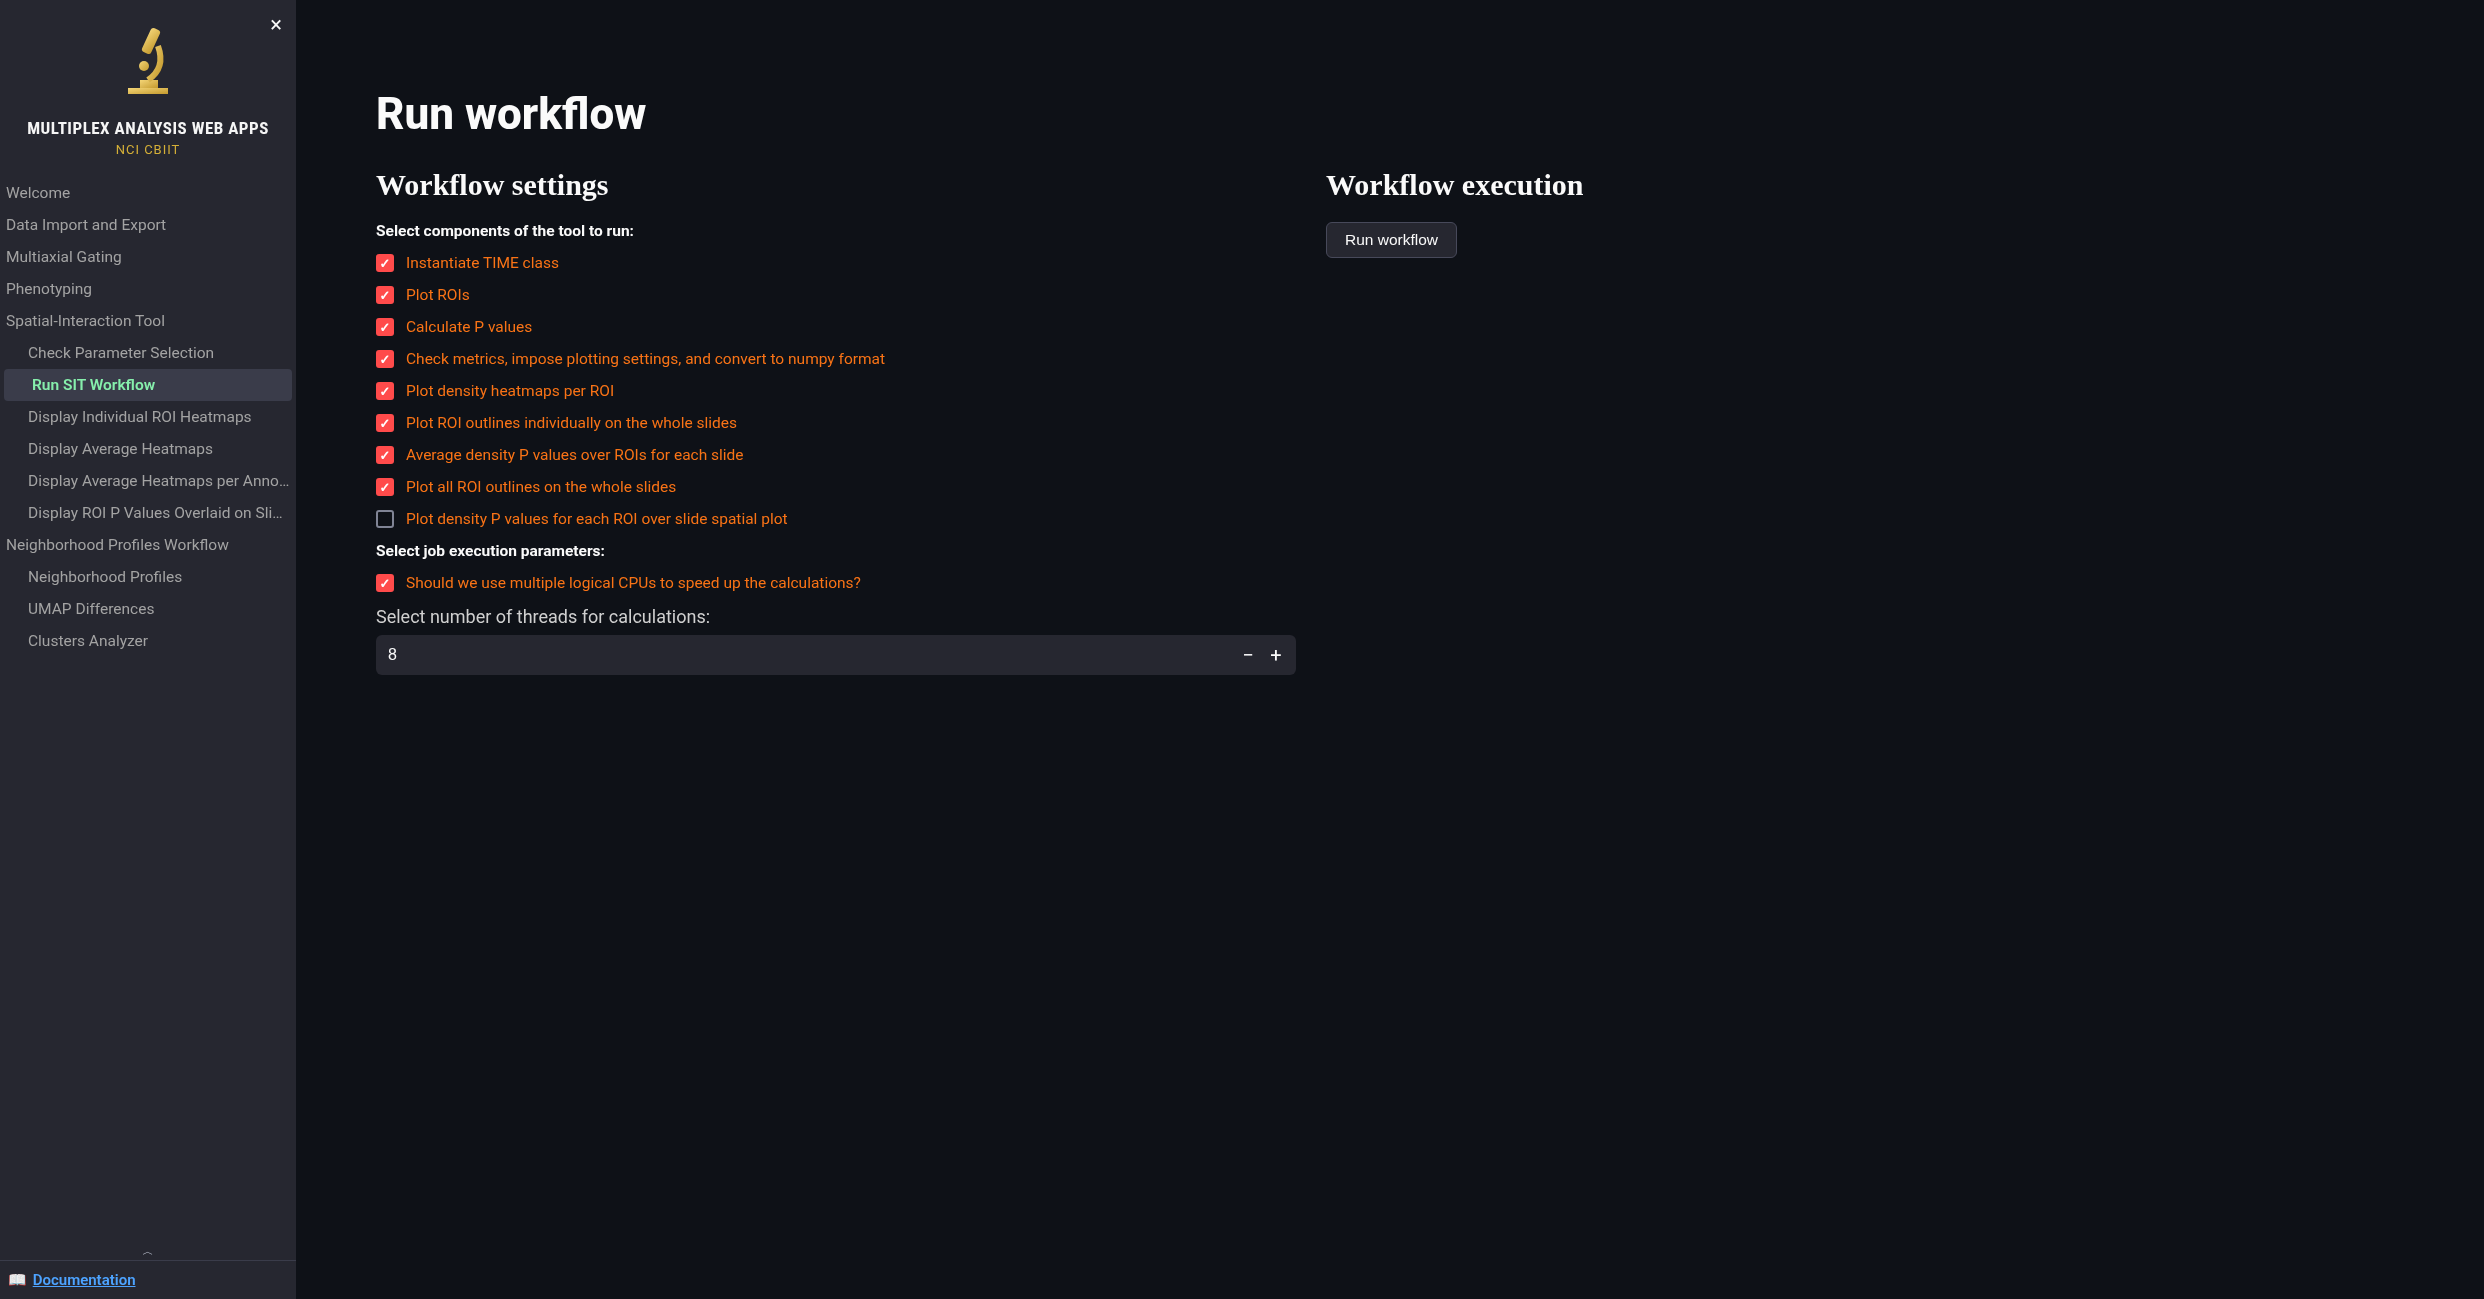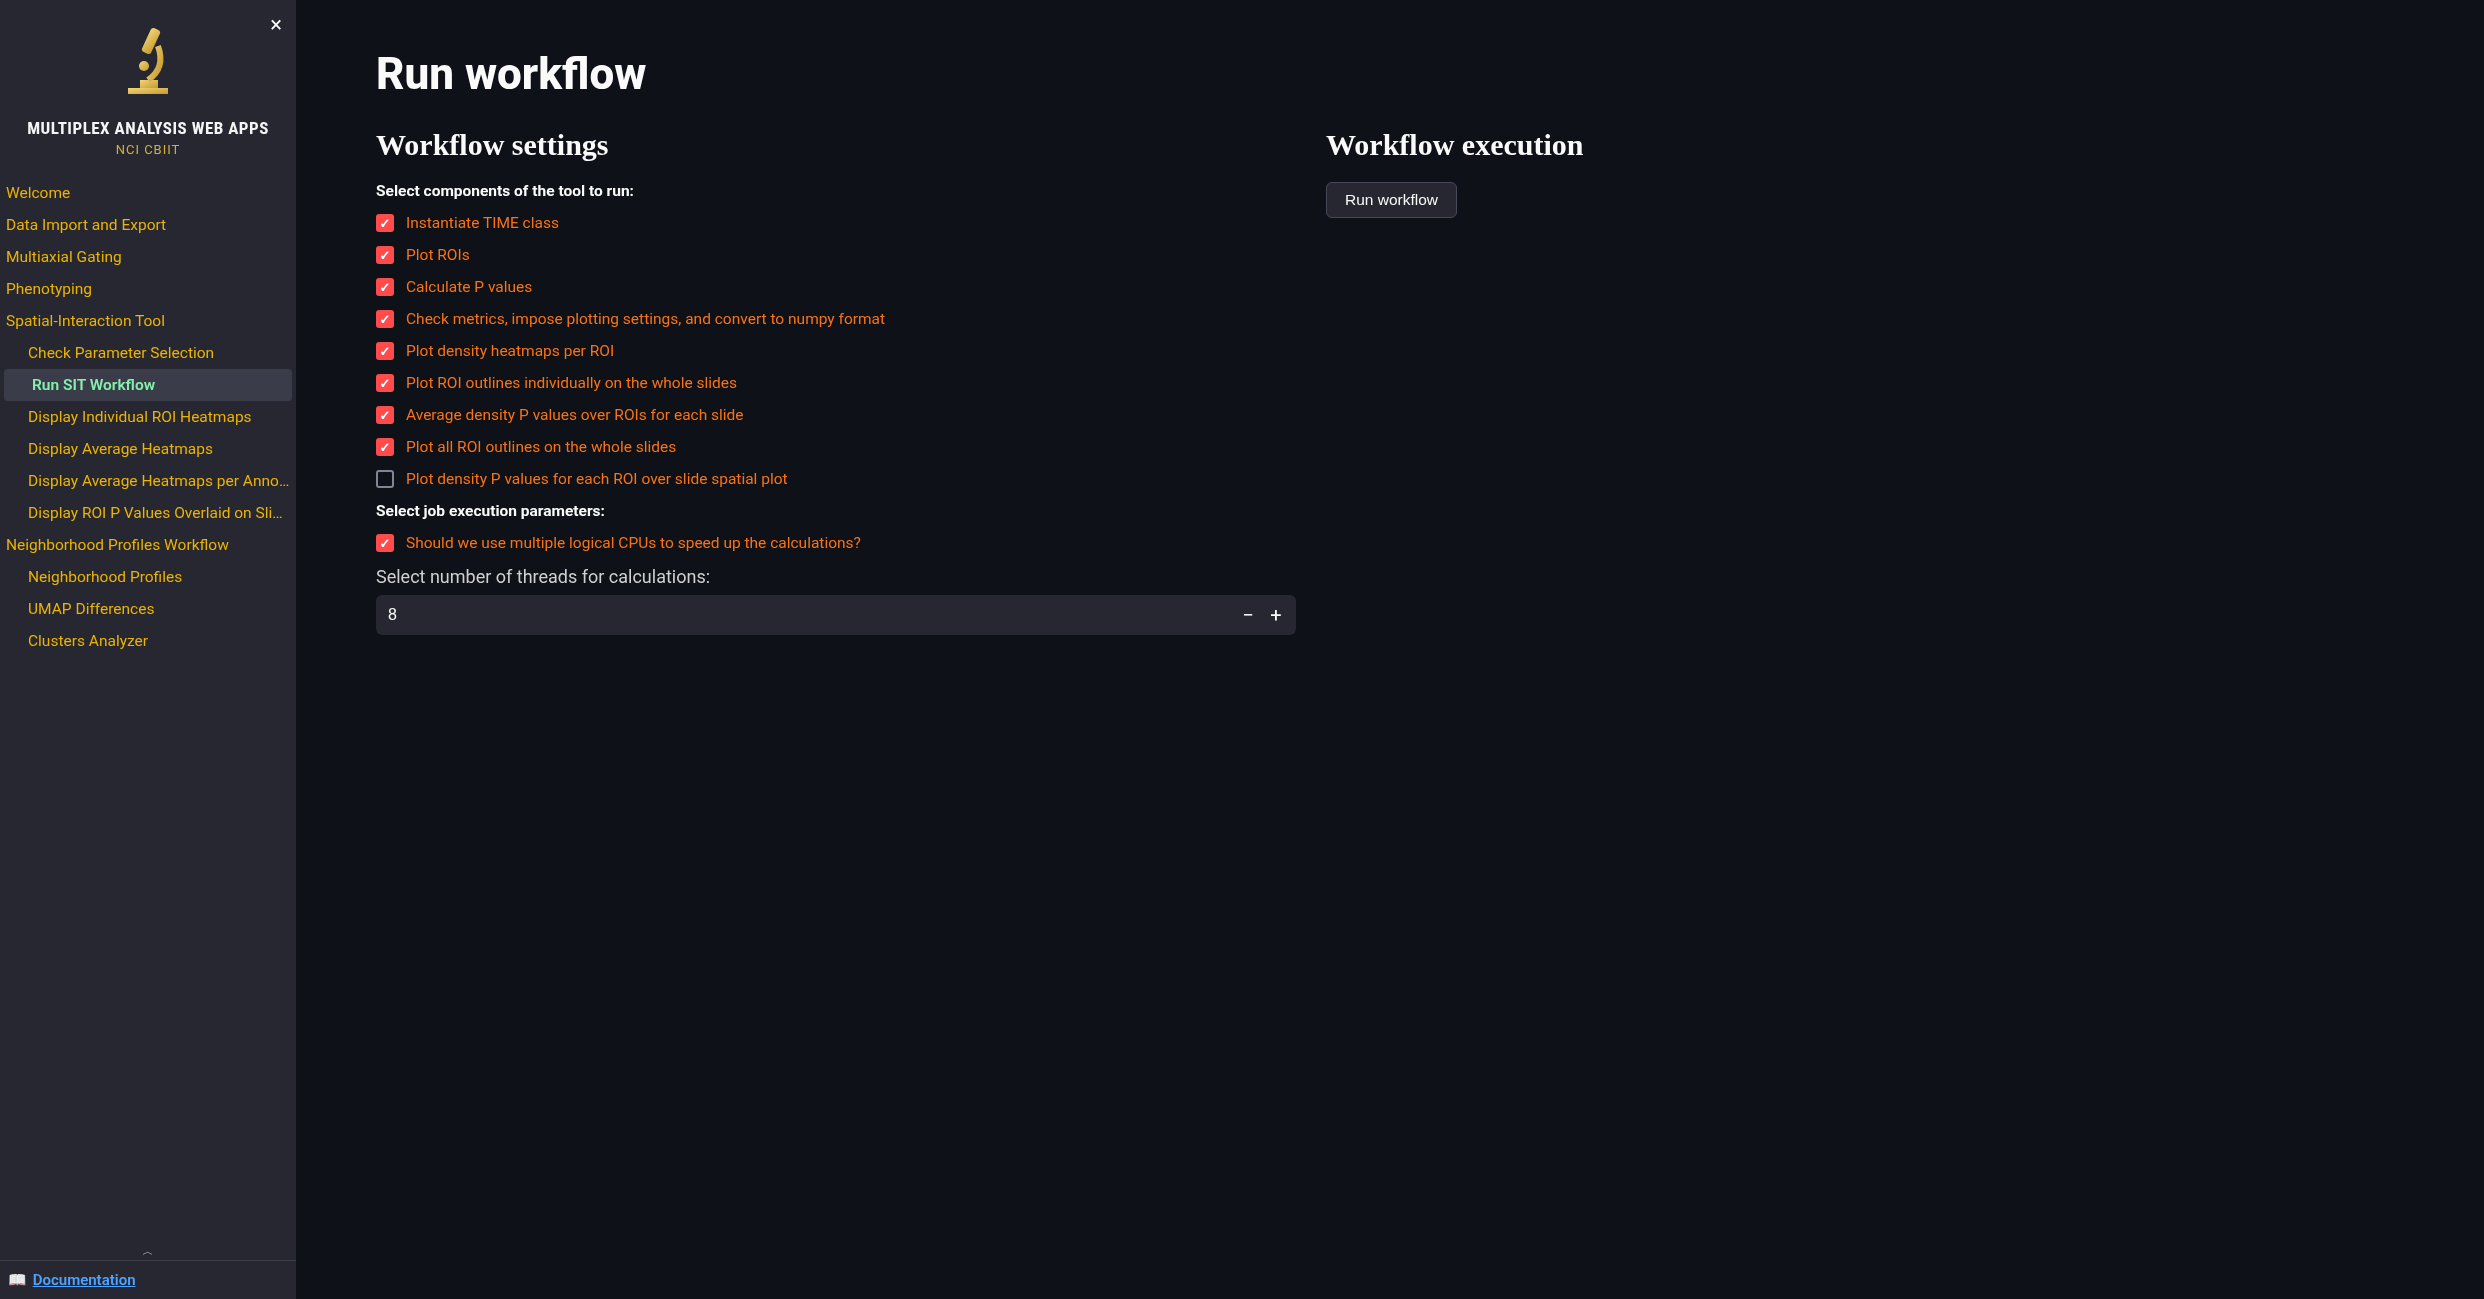--- a/index.html
+++ b/index.html
@@ -49,21 +49,21 @@
   margin-top: 4px;
 }
 .sidebar-nav {
   flex: 1;
   overflow-y: auto;
   padding-top: 10px;
 }
 .nav-item {
   padding: 7px 6px 7px 6px;
   font-size: 15.5px;
-  color: #eab308;
+  color: #a3a3a3;
   cursor: pointer;
   white-space: nowrap;
   overflow: hidden;
   text-overflow: ellipsis;
 }
 .nav-item.sub { padding-left: 28px; }
 .nav-item.active {
   background: #3a3c4a;
   color: #86efac;
   font-weight: 600;
@@ -82,21 +82,21 @@
 .doc-link {
   color: #4da3ff;
   text-decoration: underline;
   font-size: 15px;
   font-weight: 600;
   cursor: pointer;
 }
 .main {
   flex: 1;
   overflow-y: auto;
-  padding: 48px 80px 40px 80px;
+  padding: 88px 80px 40px 80px;
 }
 .columns { display: flex; gap: 30px; align-items: flex-start; }
 .col-left { flex: 0 0 920px; max-width: 920px; }
 .col-right { flex: 0 0 auto; }
 h1 { font-size: 44px; font-weight: 800; margin-bottom: 28px; }
 h2 { font-size: 30px; font-weight: 700; margin-bottom: 20px; font-family: Liberation Serif, serif; }
 .bold-label { font-weight: 700; font-size: 15.5px; margin-bottom: 14px; display: block; }
 .small-label { font-size: 18px; color: #d0d0d0; margin-bottom: 8px; display: block; }
 .checkbox-row {
   display: flex;

